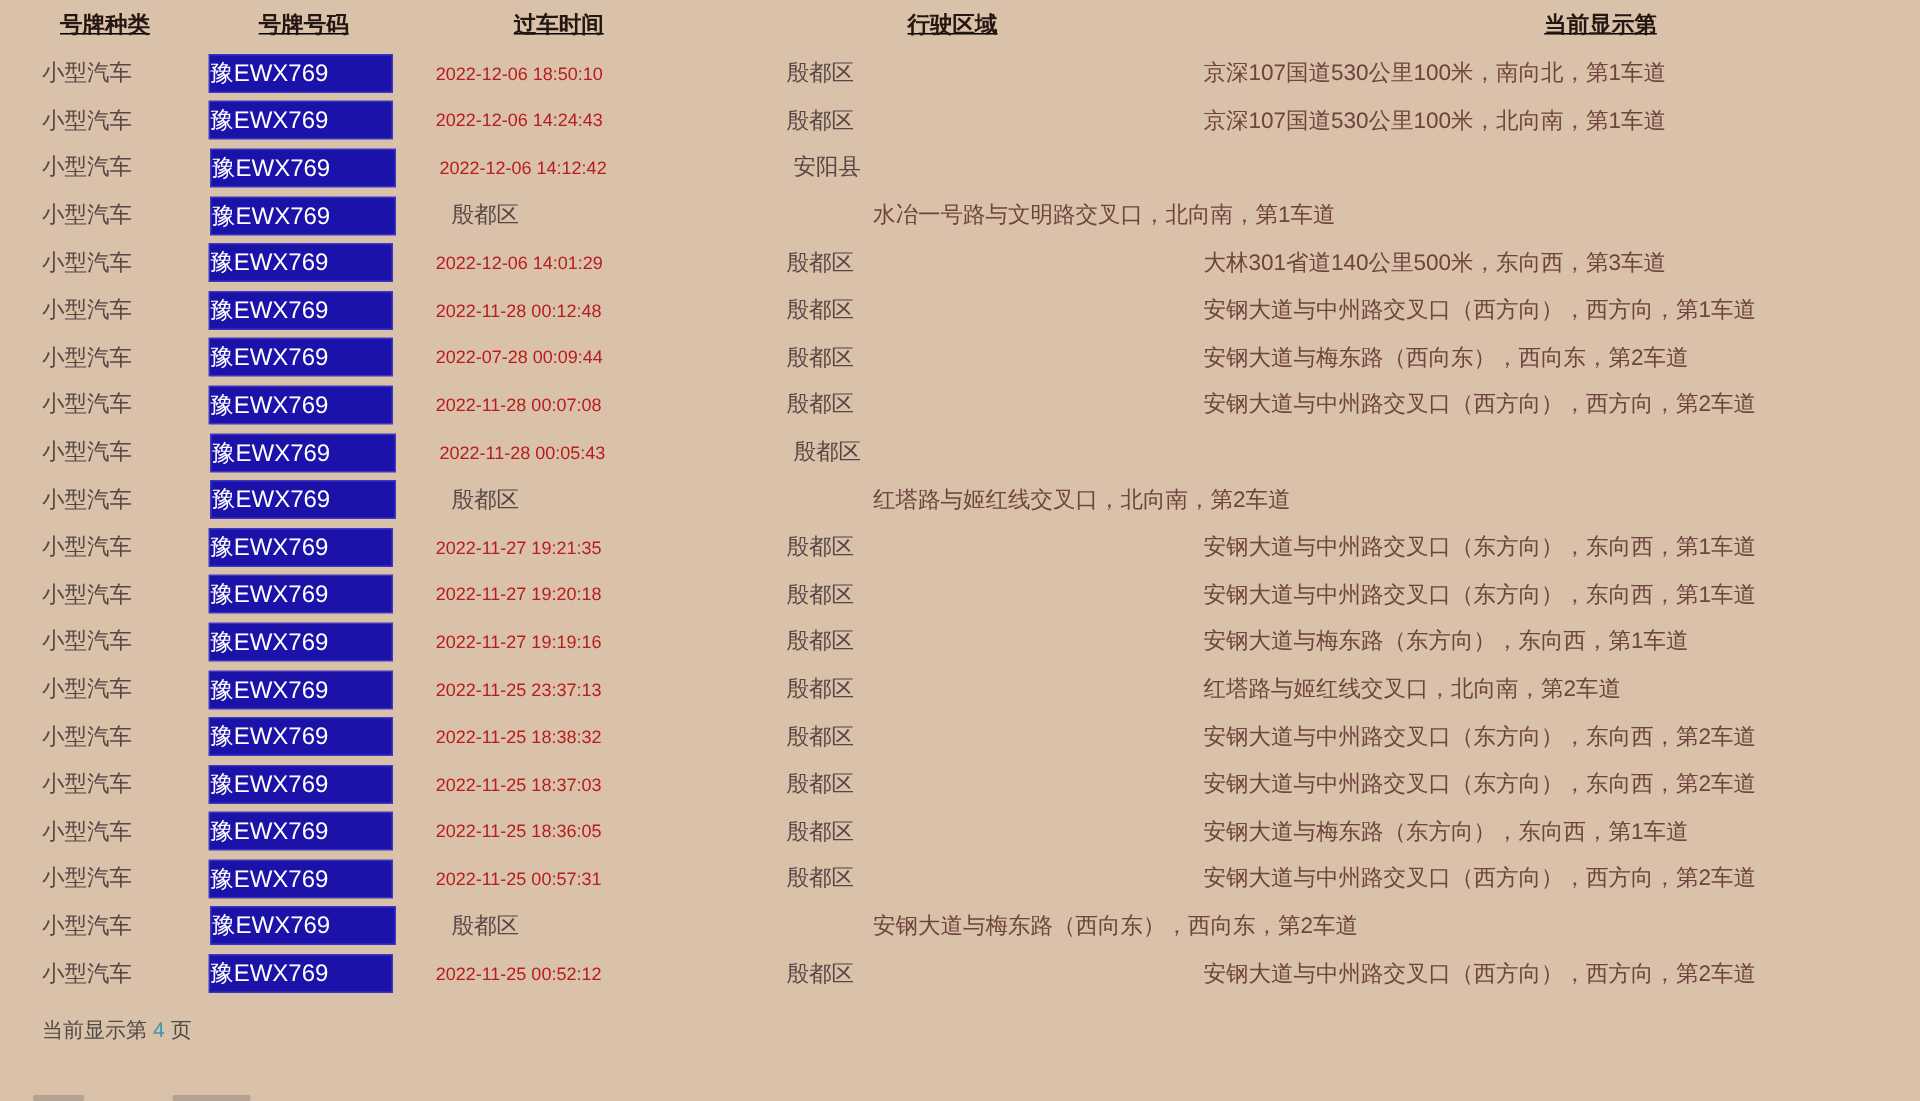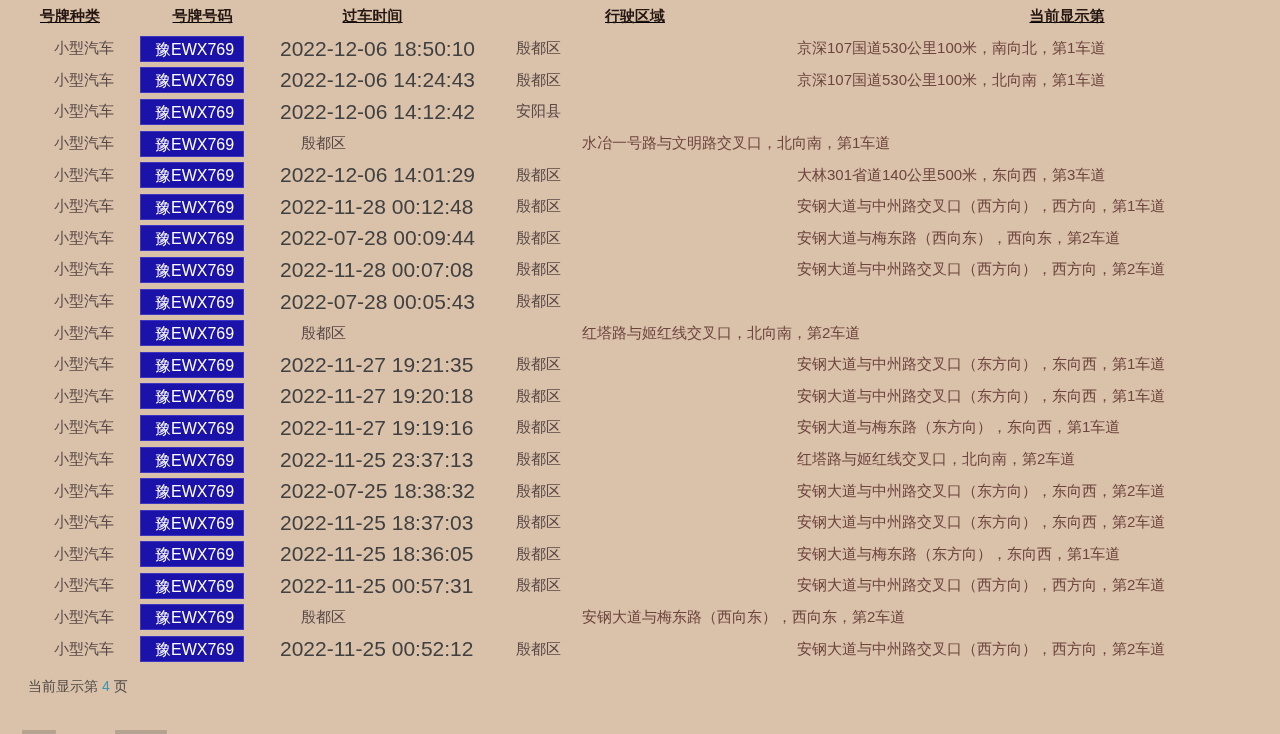--- a/index.html
+++ b/index.html
@@ -39,35 +39,34 @@
     display: flex;
     height: 31.6px;
     align-items: center;
   }
   .dcell {
     font-size: 15px;
     color: #574745;
     white-space: nowrap;
     overflow: hidden;
   }
-  .dcell.c1 { padding-left: 28px; width: 112px; box-sizing: border-box; width: 140px; text-align: center; }
+  .dcell.c1 { padding-left: 28px; width: 112px; box-sizing: border-box; width: 140px; }
   .dcell.c2 { padding: 0; display: flex; align-items: center; }
   .plate-badge {
-    width: 104px;
+    width: 124px;
     height: 26px;
     line-height: 26px;
     background: #1b12aa;
     border: 1px solid #3e36c2;
     box-sizing: border-box;
     color: #ffffff;
     font-size: 16px;
-    padding-left: 14px;
     cursor: pointer;
   }
-  .dcell.c3 { padding-left: 15px; width: 200px; box-sizing: content-box; font-size: 21px; color: #404040; width: 200px; }
+  .dcell.c3 { padding-left: 28px; width: 200px; box-sizing: content-box; font-size: 12px; color: #b91c1c; width: 200px; }
   .dcell.c3 { width: 200px; }
   .dcell.c4 { padding-left: 36px; width: 274px; }
   .dcell.c5 { padding-left: 7px; width: 483px; color: #6e443e; }
   .pagination {
     margin: 12px 0 0 28px;
     font-size: 14px;
     color: #514b46;
     height: 18px;
     line-height: 18px;
   }
@@ -175,21 +174,21 @@
     </div>
     <div class="dcell c3">2022-11-28 00:07:08</div>
     <div class="dcell c4">殷都区</div>
     <div class="dcell c5">安钢大道与中州路交叉口（西方向），西方向，第2车道</div>
   </div>
       <div class="drow">
     <div class="dcell c1">小型汽车</div>
     <div class="dcell c2">
       <div class="plate-badge">豫EWX769</div>
     </div>
-    <div class="dcell c3">2022-07-28 00:05:43</div>
+    <div class="dcell c3">2022-11-28 00:05:43</div>
     <div class="dcell c4">殷都区</div>
   </div>
       <div class="drow">
     <div class="dcell c1">小型汽车</div>
     <div class="dcell c2">
       <div class="plate-badge">豫EWX769</div>
     </div>
     <div class="dcell c4">殷都区</div>
     <div class="dcell c5">红塔路与姬红线交叉口，北向南，第2车道</div>
   </div>
@@ -227,21 +226,21 @@
     </div>
     <div class="dcell c3">2022-11-25 23:37:13</div>
     <div class="dcell c4">殷都区</div>
     <div class="dcell c5">红塔路与姬红线交叉口，北向南，第2车道</div>
   </div>
       <div class="drow">
     <div class="dcell c1">小型汽车</div>
     <div class="dcell c2">
       <div class="plate-badge">豫EWX769</div>
     </div>
-    <div class="dcell c3">2022-07-25 18:38:32</div>
+    <div class="dcell c3">2022-11-25 18:38:32</div>
     <div class="dcell c4">殷都区</div>
     <div class="dcell c5">安钢大道与中州路交叉口（东方向），东向西，第2车道</div>
   </div>
       <div class="drow">
     <div class="dcell c1">小型汽车</div>
     <div class="dcell c2">
       <div class="plate-badge">豫EWX769</div>
     </div>
     <div class="dcell c3">2022-11-25 18:37:03</div>
     <div class="dcell c4">殷都区</div>

